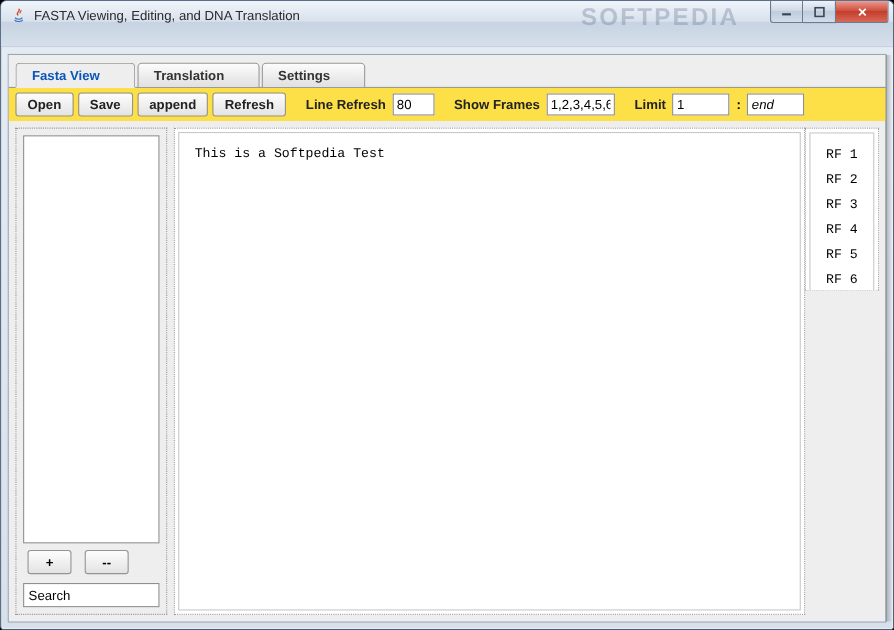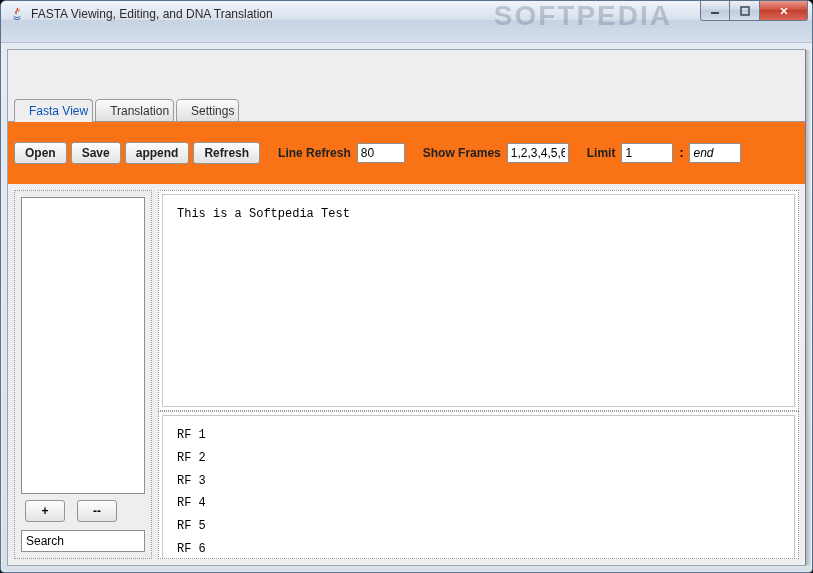--- a/index.html
+++ b/index.html
@@ -42,21 +42,21 @@
   .app-icon svg { width: 16px; height: 16px; }
   .title-text {
     color: #2a2a2a;
     font-size: 12px;
   }
   .watermark {
     position: absolute;
     right: 140px;
     top: 0;
     font-family: Arial, sans-serif;
-    font-size: 28px;
+    font-size: 22px;
     font-weight: 900;
     letter-spacing: 2px;
     color: rgba(100,120,145,0.35);
     line-height: 30px;
     user-select: none;
   }
   .win-controls {
     position: absolute;
     right: 4px; top: 0;
     display: flex;
@@ -100,45 +100,44 @@
     background: linear-gradient(to right, rgba(0,0,0,0.25), transparent);
     pointer-events: none;
   }
   .tabs {
     display: flex;
     padding: 6px 6px 0 6px;
     gap: 2px;
     background: #eeeeee;
   }
   .tab {
-    padding: 4px 4px 3px 14px;
-    font-size: 12px;
-    font-weight: normal;
+    padding: 4px 31px 3px 14px;
+    font-size: 12px;
+    font-weight: bold;
     color: #333;
     background: linear-gradient(#fcfcfc, #e0e0e0);
     border: 1px solid #9a9a9a;
     border-bottom: 1px solid #9a9a9a;
     border-radius: 4px 4px 0 0;
     cursor: default;
     position: relative;
     top: 1px;
-    margin-top: 42px;
   }
   .tab.active {
     background: #eeeeee;
     border-bottom: 1px solid #eeeeee;
     color: #0a55b8;
   }
   .toolbar {
     display: flex;
     align-items: center;
-    padding: 20px 6px;
+    padding: 4px 6px;
     gap: 4px;
     border-top: 1px solid #9a9a9a;
-    background: #f97316;
+    background: #fde047;
   }
   .tb-btn {
     padding: 3px 10px;
     font-size: 12px;
     font-weight: bold;
     color: #222;
     background: linear-gradient(#fdfdfd, #e3e3e3);
     border: 1px solid #949494;
     border-radius: 3px;
     cursor: default;
@@ -200,21 +199,20 @@
     width: 100%;
     font-size: 12px;
     padding: 3px 4px;
     border: 1px solid #8f8f8f;
     background: #fff;
     height: 22px;
   }
   .right-panel {
     flex: 1;
     display: flex;
-    flex-direction: column;
     gap: 0;
     min-height: 0;
   }
   .text-pane {
     background: #ffffff;
     border: 1px dotted #9a9a9a;
     font-family: "Courier New", monospace;
     font-size: 12px;
     color: #000;
     overflow: auto;
@@ -274,21 +272,21 @@
       <div class="tab">Settings</div>
     </div>
 
     <div class="toolbar">
       <div class="tb-btn">Open</div>
       <div class="tb-btn">Save</div>
       <div class="tb-btn">append</div>
       <div class="tb-btn">Refresh</div>
 
       <span class="tb-label">Line Refresh</span>
-      <input class="tb-input" style="width: 48px;" value="80">
+      <input class="tb-input" style="width: 38px;" value="80">
 
       <span class="tb-label">Show Frames</span>
       <input class="tb-input" style="width: 62px;" value="1,2,3,4,5,6">
 
       <span class="tb-label">Limit</span>
       <input class="tb-input" style="width: 52px;" value="1">
       <span style="font-weight:bold;margin:0 2px">:</span>
       <input class="tb-input" style="width: 52px; font-style: italic;" value="end">
     </div>
 

